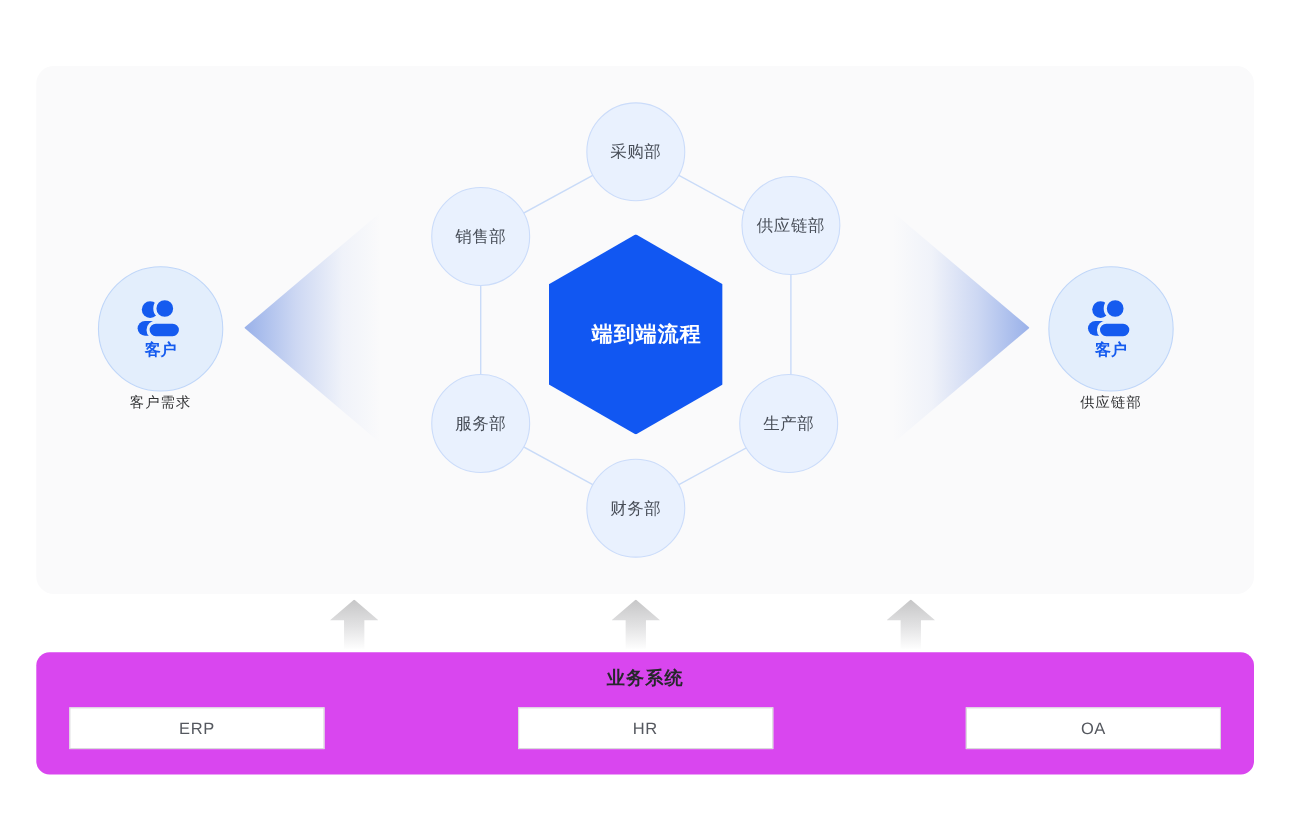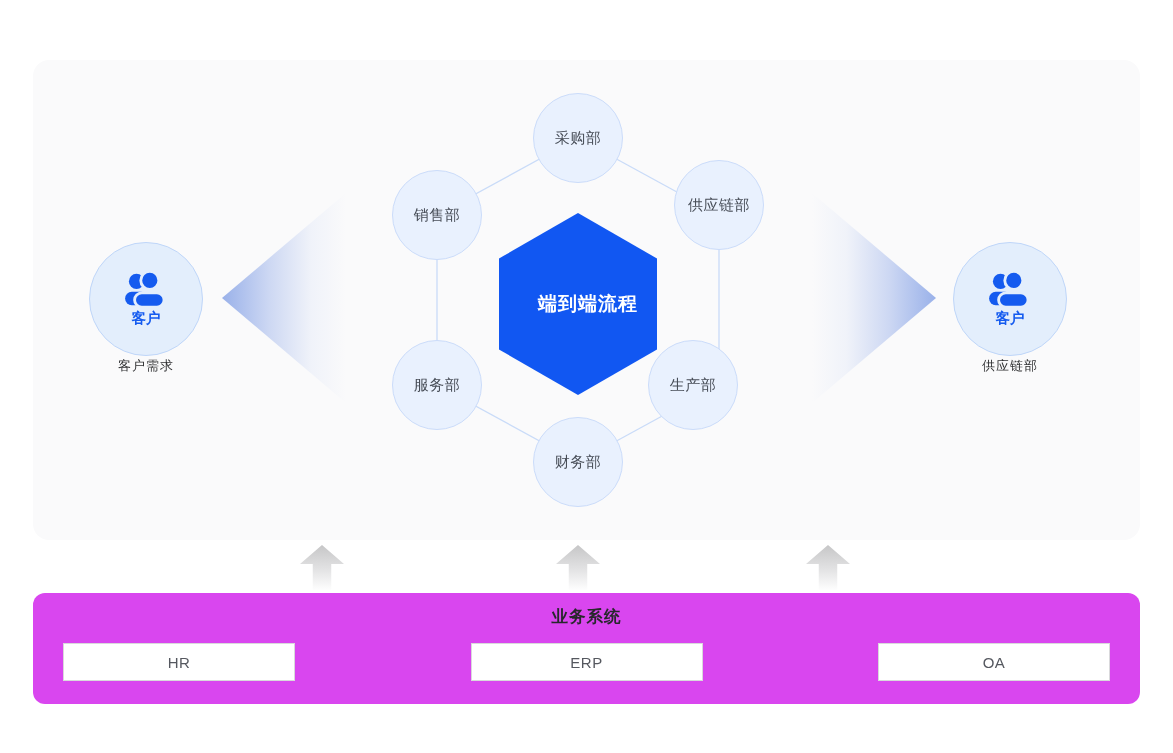--- a/index.html
+++ b/index.html
@@ -137,21 +137,21 @@
     </div>
     <div class="dept-node" style="left:359px; top:110px;">
       <span>销售部</span>
     </div>
     <div class="dept-node" style="left:641px; top:100px;">
       <span>供应链部</span>
     </div>
     <div class="dept-node" style="left:359px; top:280px;justify-content:center;">
       <span>服务部</span>
     </div>
-    <div class="dept-node" style="left:615px; top:280px;">
+    <div class="dept-node" style="left:639px; top:280px;">
       <span>生产部</span>
     </div>
     <div class="dept-node" style="left:500px; top:357px;text-align:right;">
       <span>财务部</span>
     </div>
 
     <div class="hexagon">
       <span>端到端流程</span>
     </div>
 
@@ -183,19 +183,19 @@
 
   </div>
 
   <div class="up-arrow a1"></div>
   <div class="up-arrow a2"></div>
   <div class="up-arrow a3"></div>
 
   <div class="systems-bar">
     <div class="systems-title">业务系统</div>
     <div class="systems-row">
+      <div class="system-box">ERP</div>
       <div class="system-box">HR</div>
-      <div class="system-box">ERP</div>
       <div class="system-box">OA</div>
     </div>
   </div>
 
 </div>
 
 </body></html>

